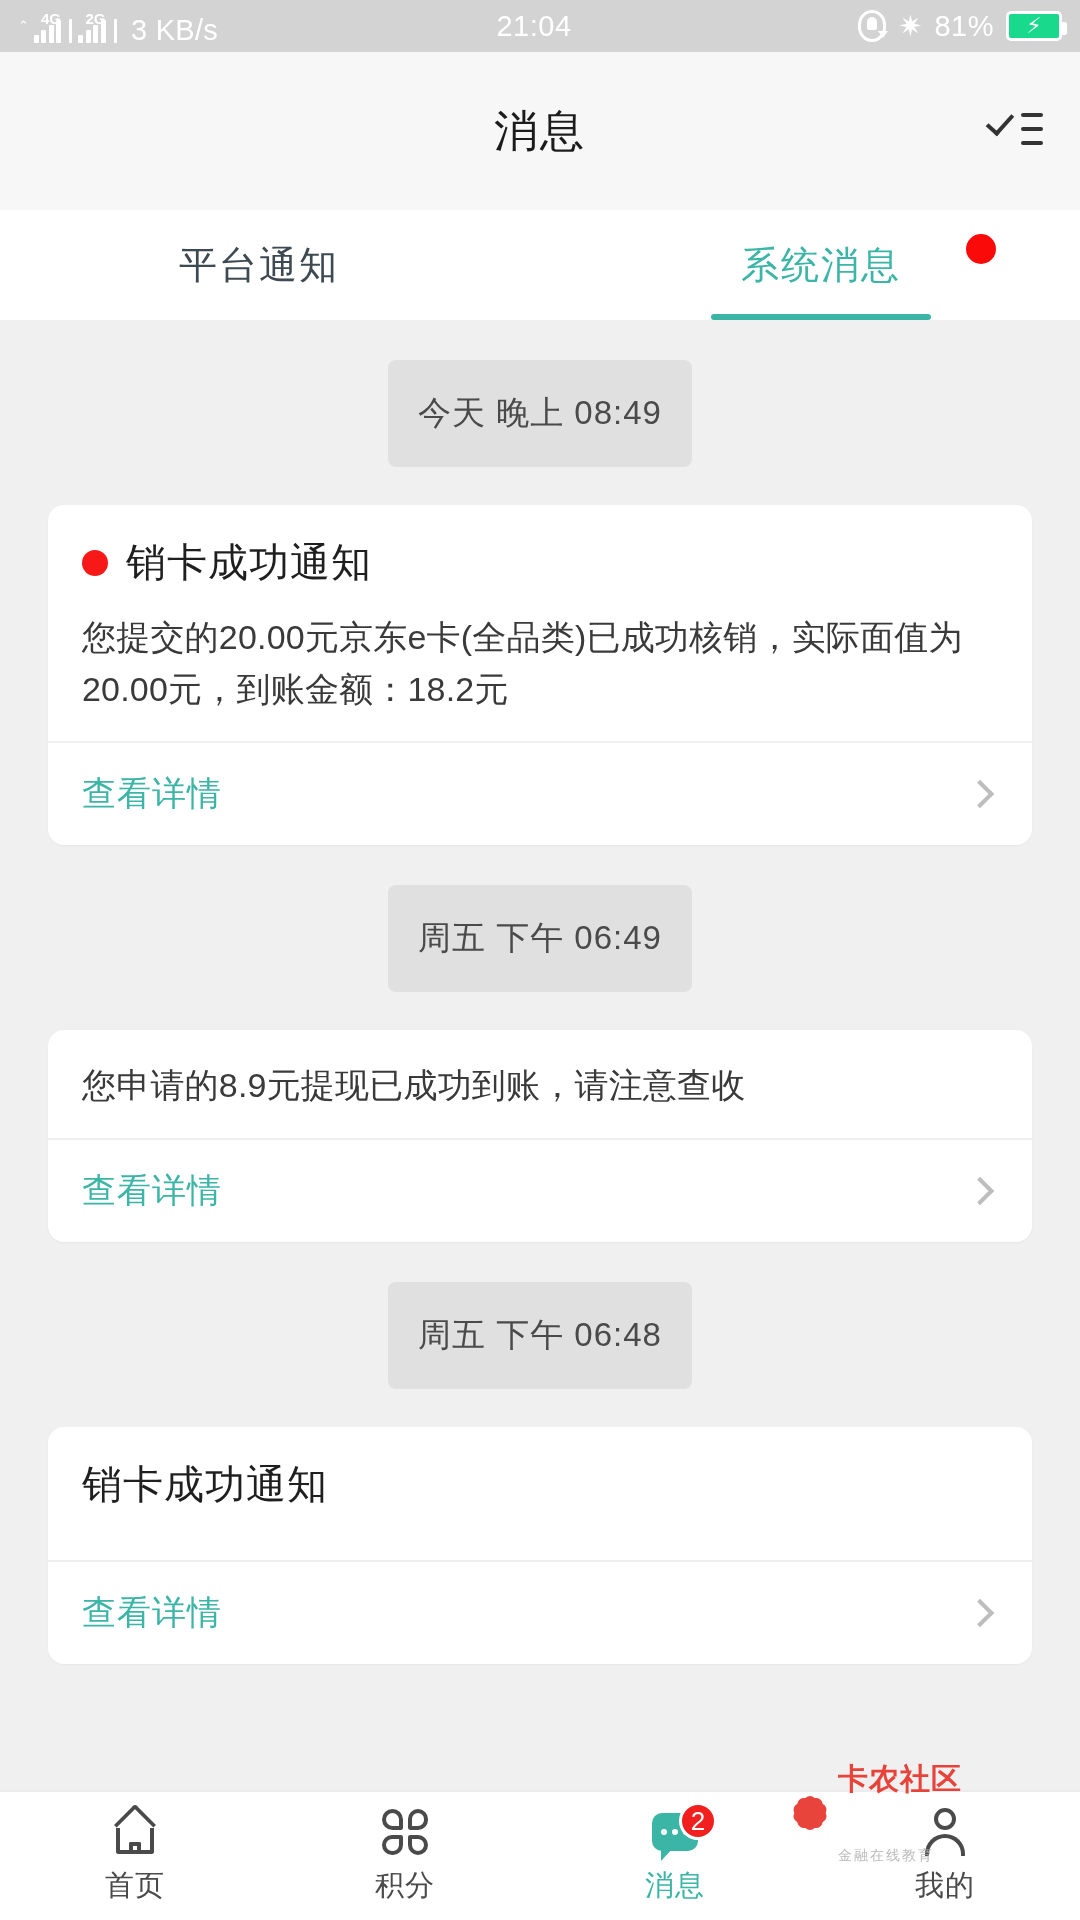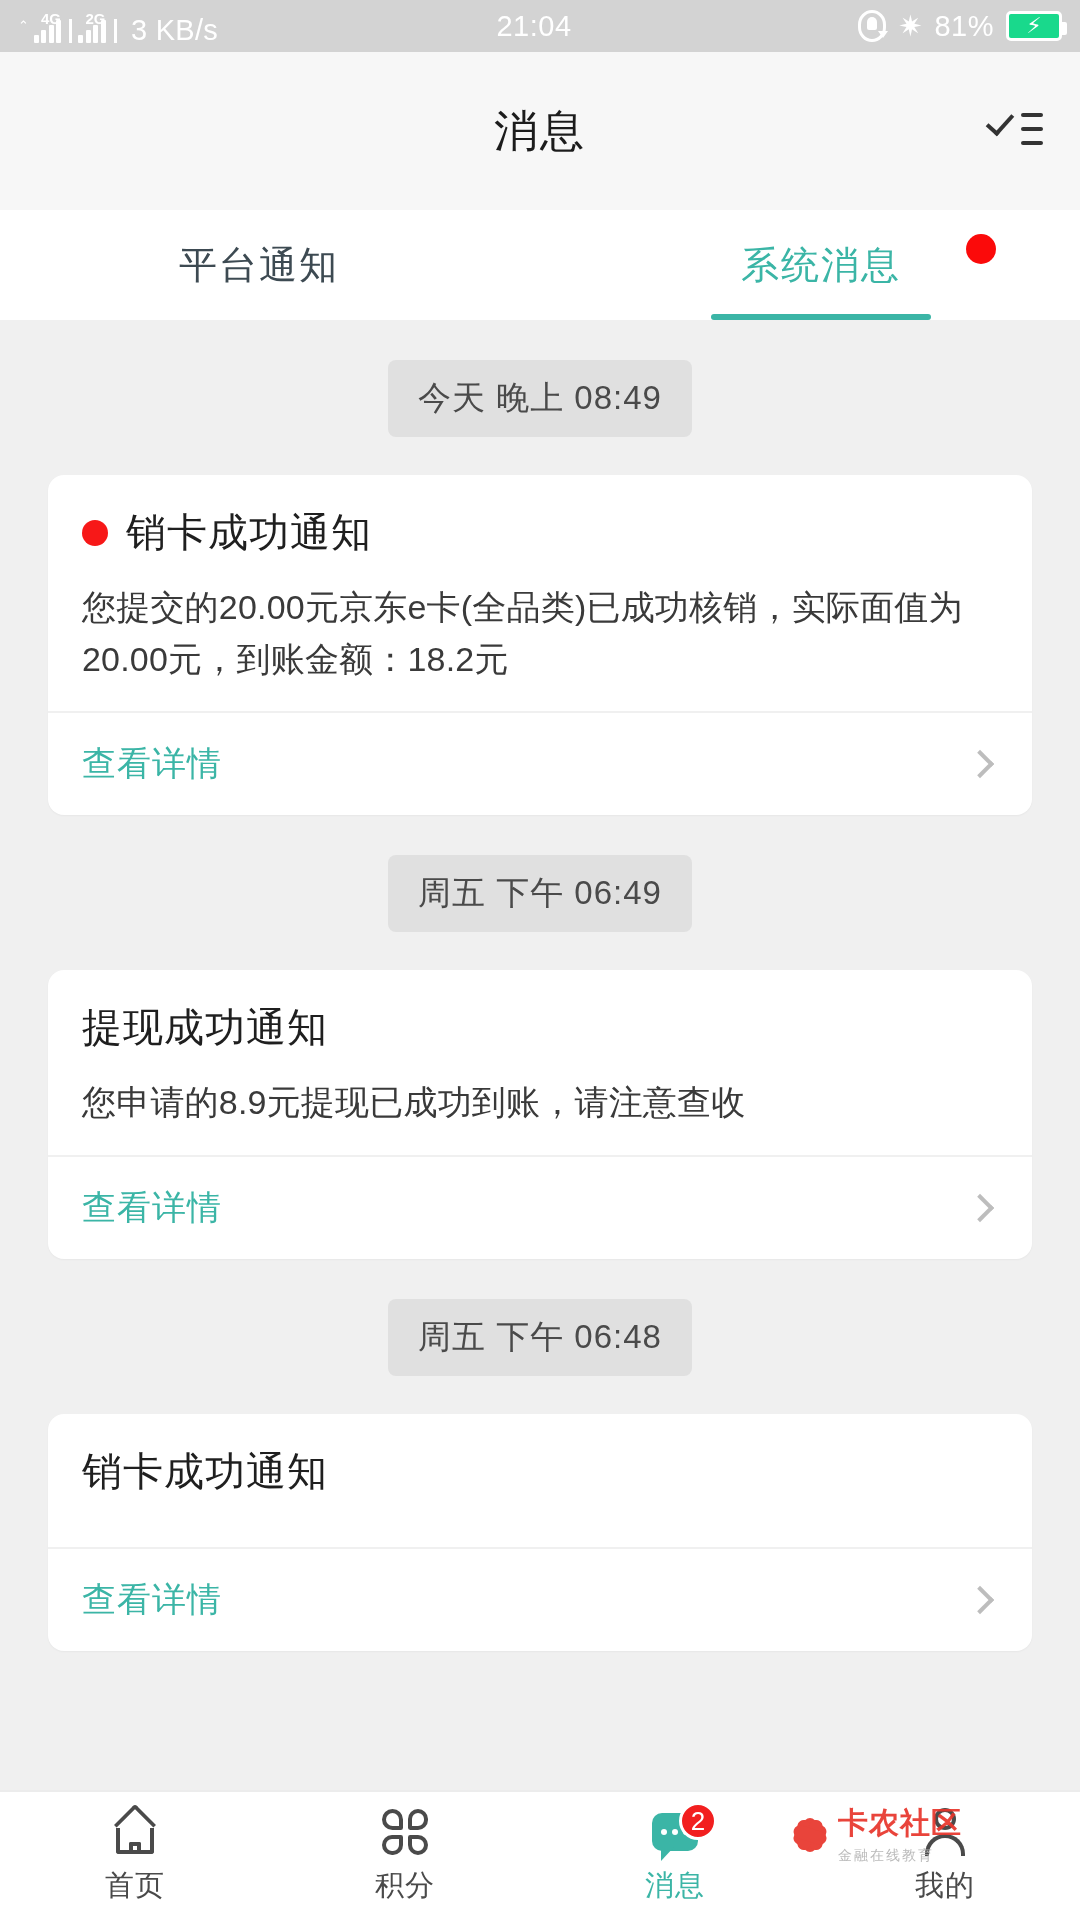--- a/index.html
+++ b/index.html
@@ -93,21 +93,21 @@
   }
 
   
   .list{
     position:absolute;top:320px;left:0;right:0;bottom:130px;background:#f0f0f0;
     overflow:hidden;
   }
   .timechip-wrap{display:flex;justify-content:center;margin-top:40px;}
   .timechip{
     background:#e0e0e0;color:#4a4a4a;font-size:33px;border-radius:8px;
-    padding:16px 30px;letter-spacing:1px;
+    padding:31px 30px;letter-spacing:1px;
   }
   .card{
     background:#ffffff;border-radius:16px;margin:38px 48px 0 48px;
     box-shadow:0 1px 2px rgba(0,0,0,.04);overflow:hidden;
   }
   .card-body{padding:30px 34px 26px 34px;}
   .card-title{
     font-size:40px;color:#1f1f1f;display:flex;align-items:center;gap:18px;letter-spacing:1px;
     margin-bottom:22px;
   }
@@ -207,21 +207,21 @@
   .wm-logo{position:relative;width:44px;height:44px;}
   .wm-logo span{
     position:absolute;left:50%;top:50%;width:13px;height:34px;background:#e8352b;
     border-radius:7px;transform-origin:center;
   }
   .wm-logo span:nth-child(1){transform:translate(-50%,-50%) rotate(0deg);}
   .wm-logo span:nth-child(2){transform:translate(-50%,-50%) rotate(72deg);}
   .wm-logo span:nth-child(3){transform:translate(-50%,-50%) rotate(144deg);}
   .wm-logo span:nth-child(4){transform:translate(-50%,-50%) rotate(216deg);}
   .wm-logo span:nth-child(5){transform:translate(-50%,-50%) rotate(288deg);}
-  .wm-txt{display:flex;flex-direction:column;line-height:1;}
+  .wm-txt{display:flex;flex-direction:column;line-height:1;gap:44px;}
   .wm-main{font-size:30px;color:#e8352b;letter-spacing:1px;font-weight:bold;}
   .wm-sub{font-size:14px;color:#b5b5b5;letter-spacing:2px;margin-top:10px;}
 </style>
 </head>
 <body>
 
 <div class="statusbar">
   <div class="sb-left">
     <span class="wifi-dot">⌃</span>
     <span class="sig-group">
@@ -304,23 +304,20 @@
       <span class="detail-link">查看详情</span>
       <span class="chev"></span>
     </div>
   </div>
 
   <div class="timechip-wrap">
     <div class="timechip">周五 下午 06:49</div>
   </div>
   <div class="card">
     <div class="card-body">
-      <div class="card-title">
-        <span>提现成功通知</span>
-      </div>
       <div class="card-text">您申请的8.9元提现已成功到账，请注意查收</div>
     </div>
     <div class="card-footer">
       <span class="detail-link">查看详情</span>
       <span class="chev"></span>
     </div>
   </div>
 
   <div class="timechip-wrap">
     <div class="timechip">周五 下午 06:48</div>

